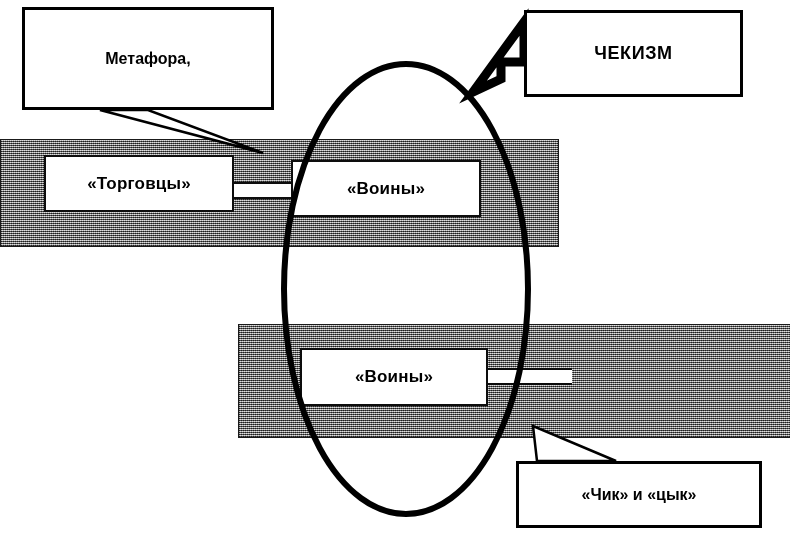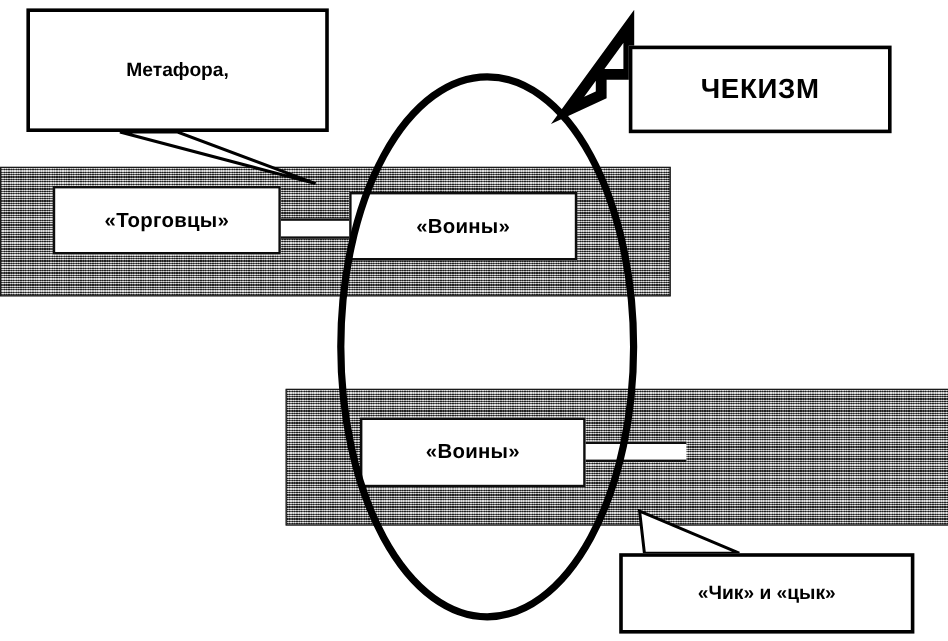--- a/index.html
+++ b/index.html
@@ -76,24 +76,23 @@
     font-weight: bold;
     color: #000000;
     z-index: 20;
   }
   #callout-metaphor {
     left: 22px; top: 7px; width: 252px; height: 103px;
     font-size: 16px;
     line-height: 1.32;
   }
   #callout-chekizm {
-    left: 524px; top: 10px; width: 219px; height: 73px;
-    font-size: 23px;
+    left: 524px; top: 10px; width: 219px; height: 87px;
+    font-size: 18px;
     letter-spacing: .6px;
-    margin-top: 28px;
   }
   #callout-chik {
     left: 516px; top: 461px; width: 246px; height: 67px;
     font-size: 16px;
   }
   .pointer-layer {
     position: absolute;
     left: 0; top: 0;
     width: 790px; height: 534px;
     z-index: 19;

